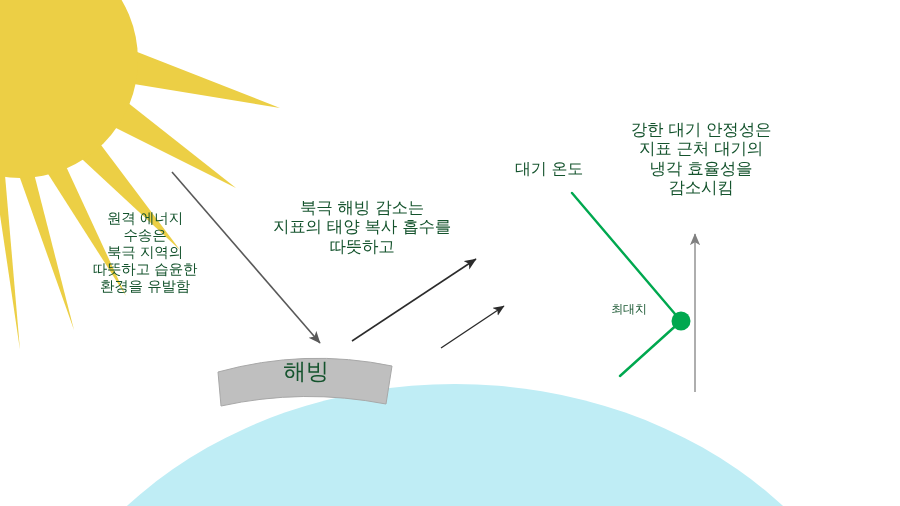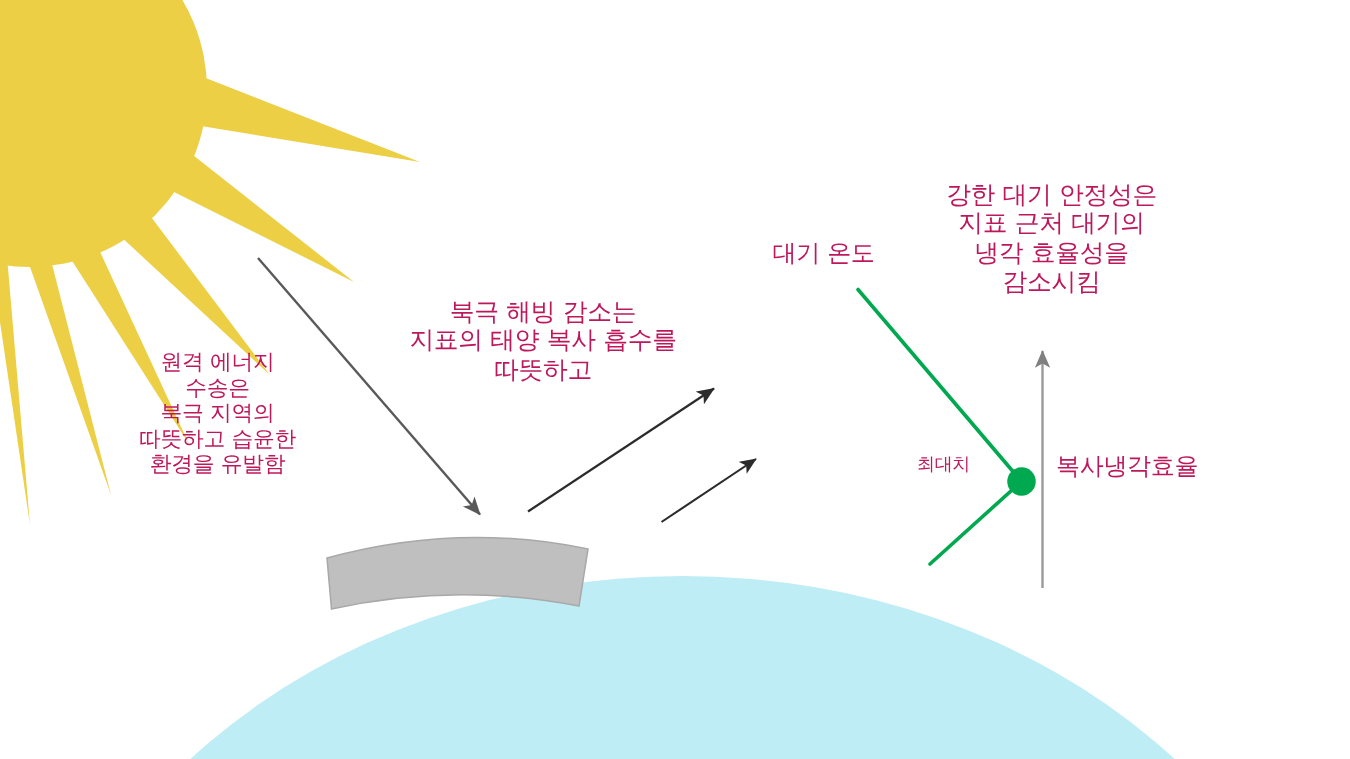--- a/index.html
+++ b/index.html
@@ -19,30 +19,30 @@
   }
   #scene {
     position: absolute;
     left: 0;
     top: 0;
     width: 900px;
     height: 506px;
   }
   .label {
     position: absolute;
-    color: #be185d;
+    color: #14532d;
     line-height: 1.18;
     white-space: pre;
     letter-spacing: -0.2px;
   }
   .label.center { text-align: center; }
   .label.left { text-align: left; }
 
   #label-remote-energy {
-    left: 75px; top: 234px; width: 140px;
+    left: 75px; top: 210px; width: 140px;
     font-size: 14.5px; text-align: center;
   }
   #label-seaice-decline {
     left: 228px; top: 198px; width: 268px;
     font-size: 16.5px; text-align: center;
   }
   #label-stability {
     left: 586px; top: 120px; width: 230px;
     font-size: 16.5px; text-align: center;
   }
@@ -138,18 +138,18 @@
 
   <div class="label center" id="label-stability">강한 대기 안정성은
 지표 근처 대기의
 냉각 효율성을
 감소시킴</div>
 
   <div class="label center" id="label-air-temp">대기 온도</div>
 
   <div class="label center" id="label-max">최대치</div>
 
-  <div class="label left" id="label-cooling-eff">복사냉각효율</div>
 
+  <div class="label center" id="label-seaice">해빙</div>
 
 
 
 </div>
 
 </body></html>

